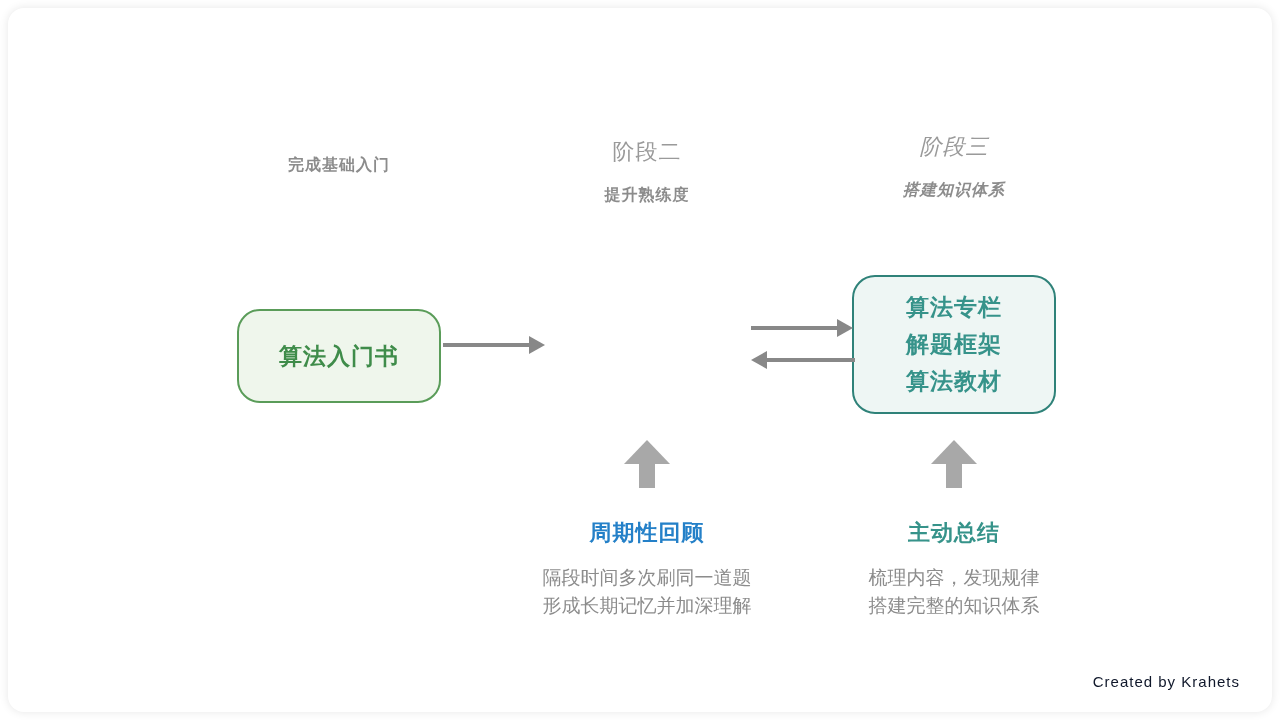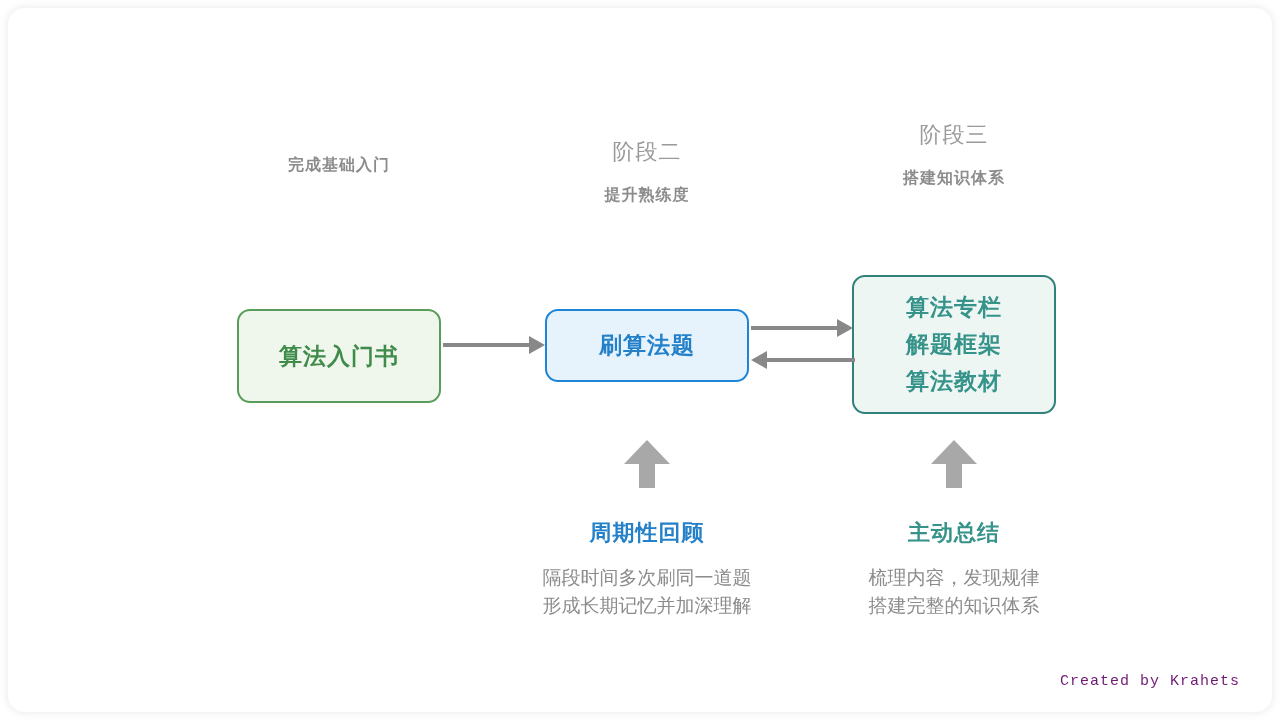--- a/index.html
+++ b/index.html
@@ -44,21 +44,21 @@
     line-height: 32px;
     margin-top: 12px;
     letter-spacing: 1px;
     white-space: nowrap;
   }
 
   
   .node {
     position: absolute;
     box-sizing: border-box;
-    border-radius: 13px;
+    border-radius: 23px;
     border-width: 2px;
     border-style: solid;
     display: flex;
     flex-direction: column;
     align-items: center;
     justify-content: center;
     font-weight: bold;
     font-size: 23px;
     letter-spacing: 1px;
   }
@@ -155,53 +155,50 @@
     white-space: nowrap;
   }
   #note-review .note-title { color: #2480c8; }
   #note-summary .note-title { color: #36938a; }
 
   
   #credit {
     position: absolute;
     right: 32px;
     bottom: 22px;
-    font-family: Liberation Mono, monospace;
+    font-family: Liberation Sans, sans-serif;
     font-size: 15px;
-    color: #701a75;
+    color: #0f172a;
     letter-spacing: 1px;
     white-space: nowrap;
   }
 </style>
 </head>
 <body>
 
 <div id="canvas">
 
   <div class="stage" style="left:201px; top:129px;">
     <div class="stage-title">完成基础入门</div>
   </div>
 
   <div class="stage" style="left:509px; top:129px;">
     <div class="stage-index">阶段二</div>
     <div class="stage-title">提升熟练度</div>
   </div>
 
-  <div class="stage" style="left:816px; top:112px;">
+  <div class="stage" style="left:816px; top:124px;font-style:italic;">
     <div class="stage-index">阶段三</div>
     <div class="stage-title">搭建知识体系</div>
   </div>
 
   <div class="node" id="node-book">
     <div class="node-line">算法入门书</div>
   </div>
 
-  <div class="node" id="node-practice">
-    <div class="node-line">刷算法题</div>
-  </div>
 
   <div class="node" id="node-knowledge">
     <div class="node-line">算法专栏</div>
     <div class="node-line">解题框架</div>
     <div class="node-line">算法教材</div>
   </div>
 
   <div class="arrow-h" style="left:435px; top:327px; width:104px;">
     <div class="shaft" style="left:0; width:88px;"></div>
     <div class="arrow-head-right" style="left:86px;"></div>

